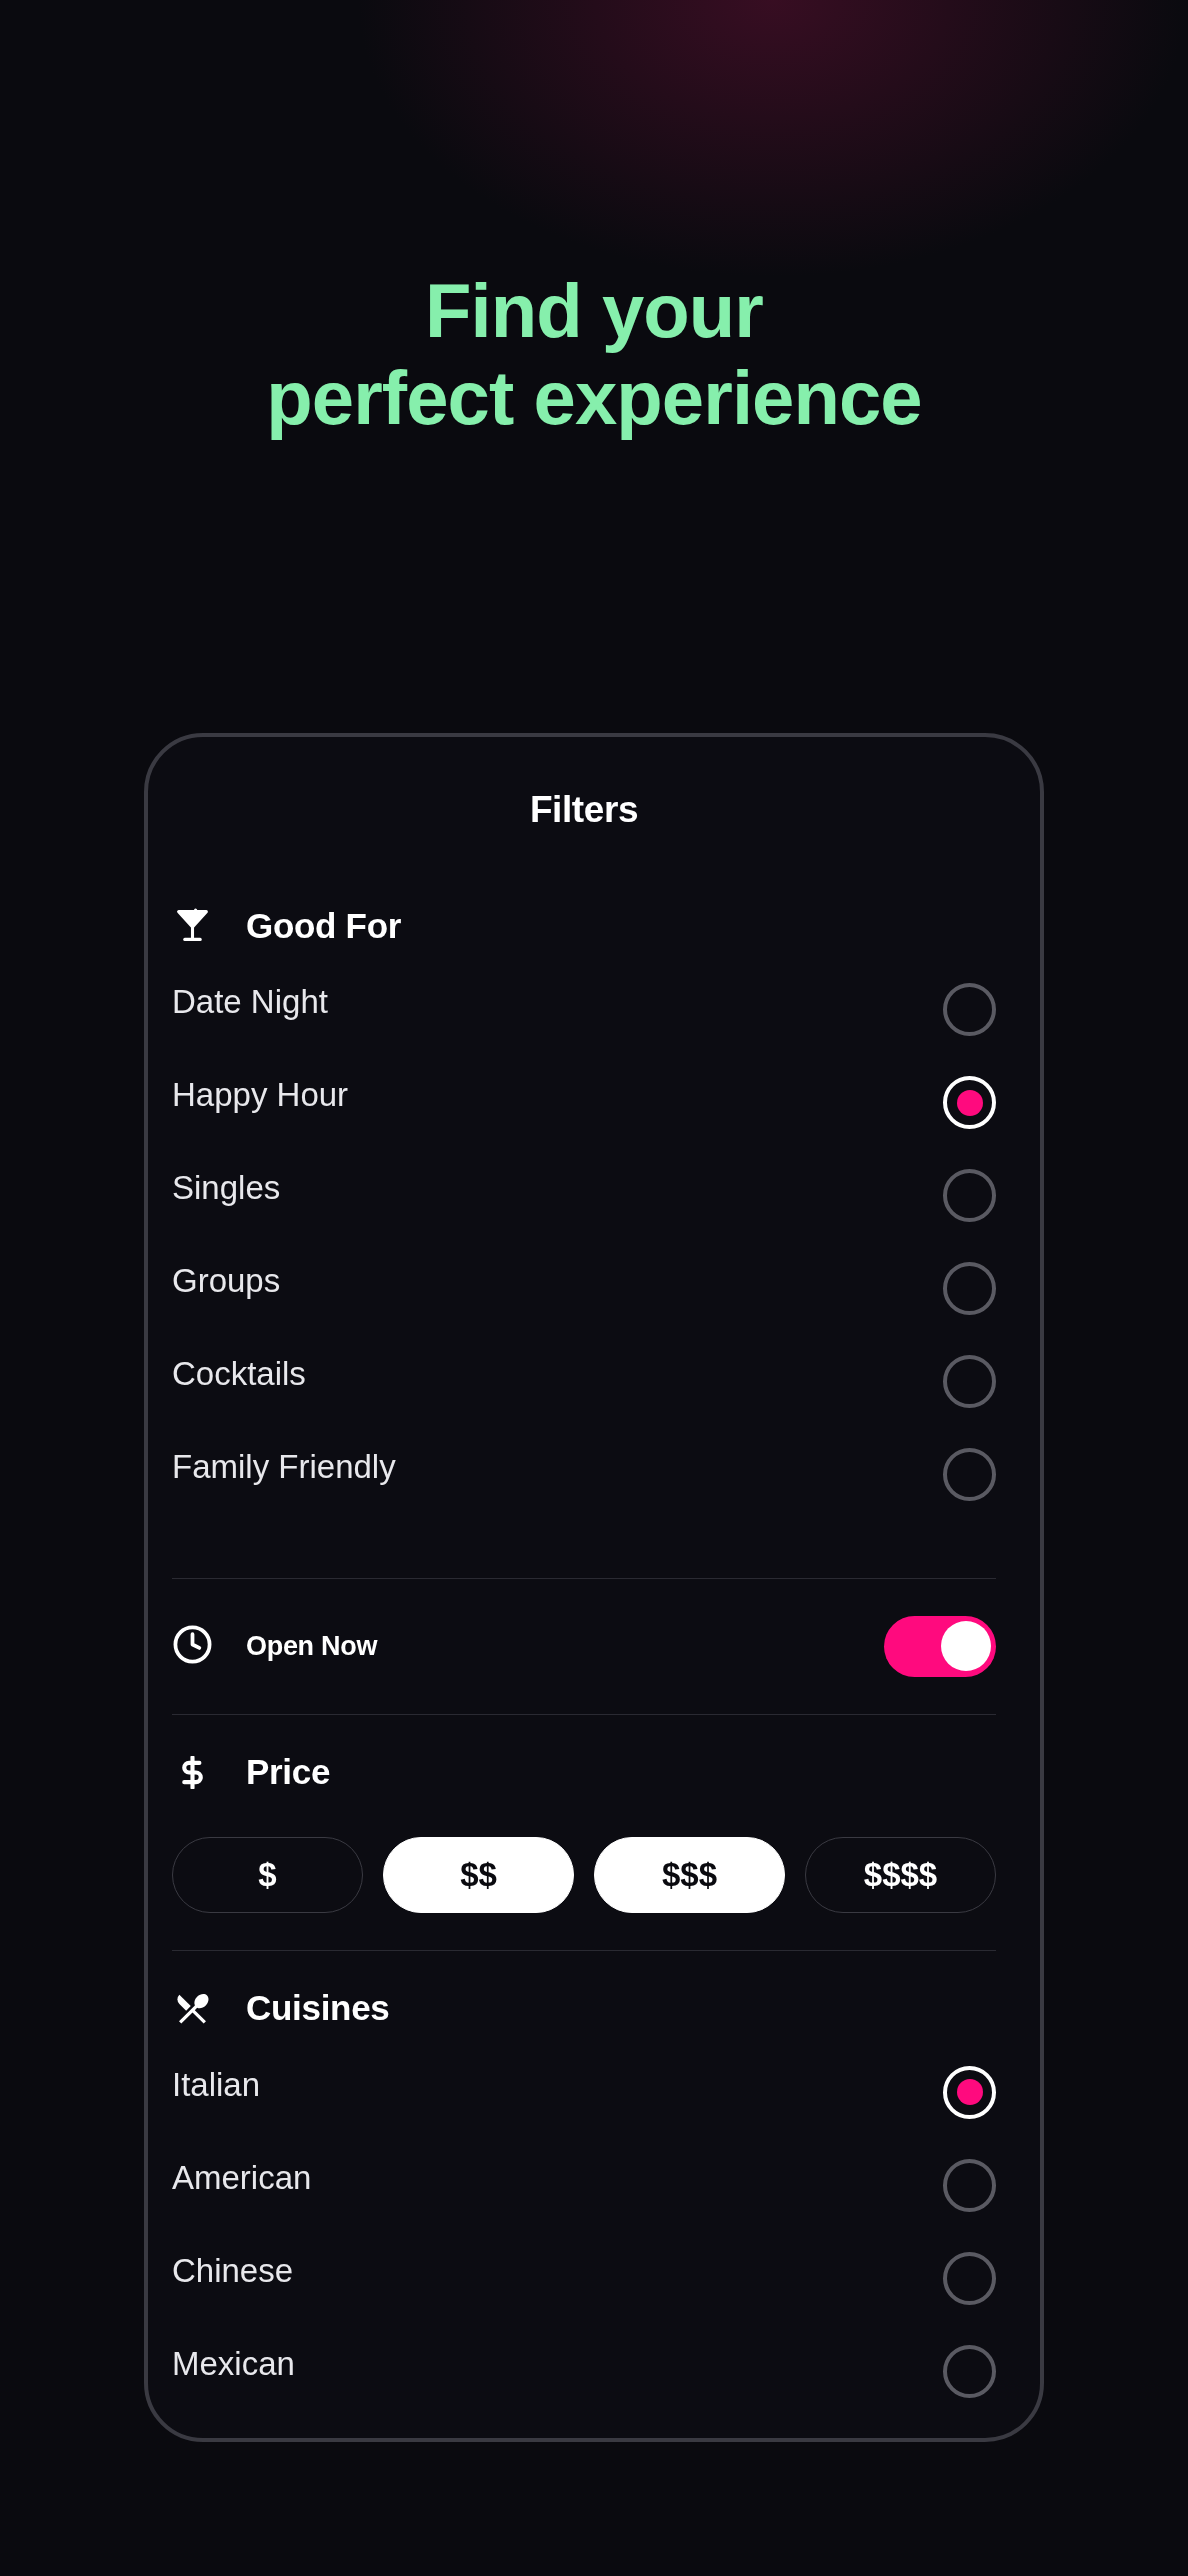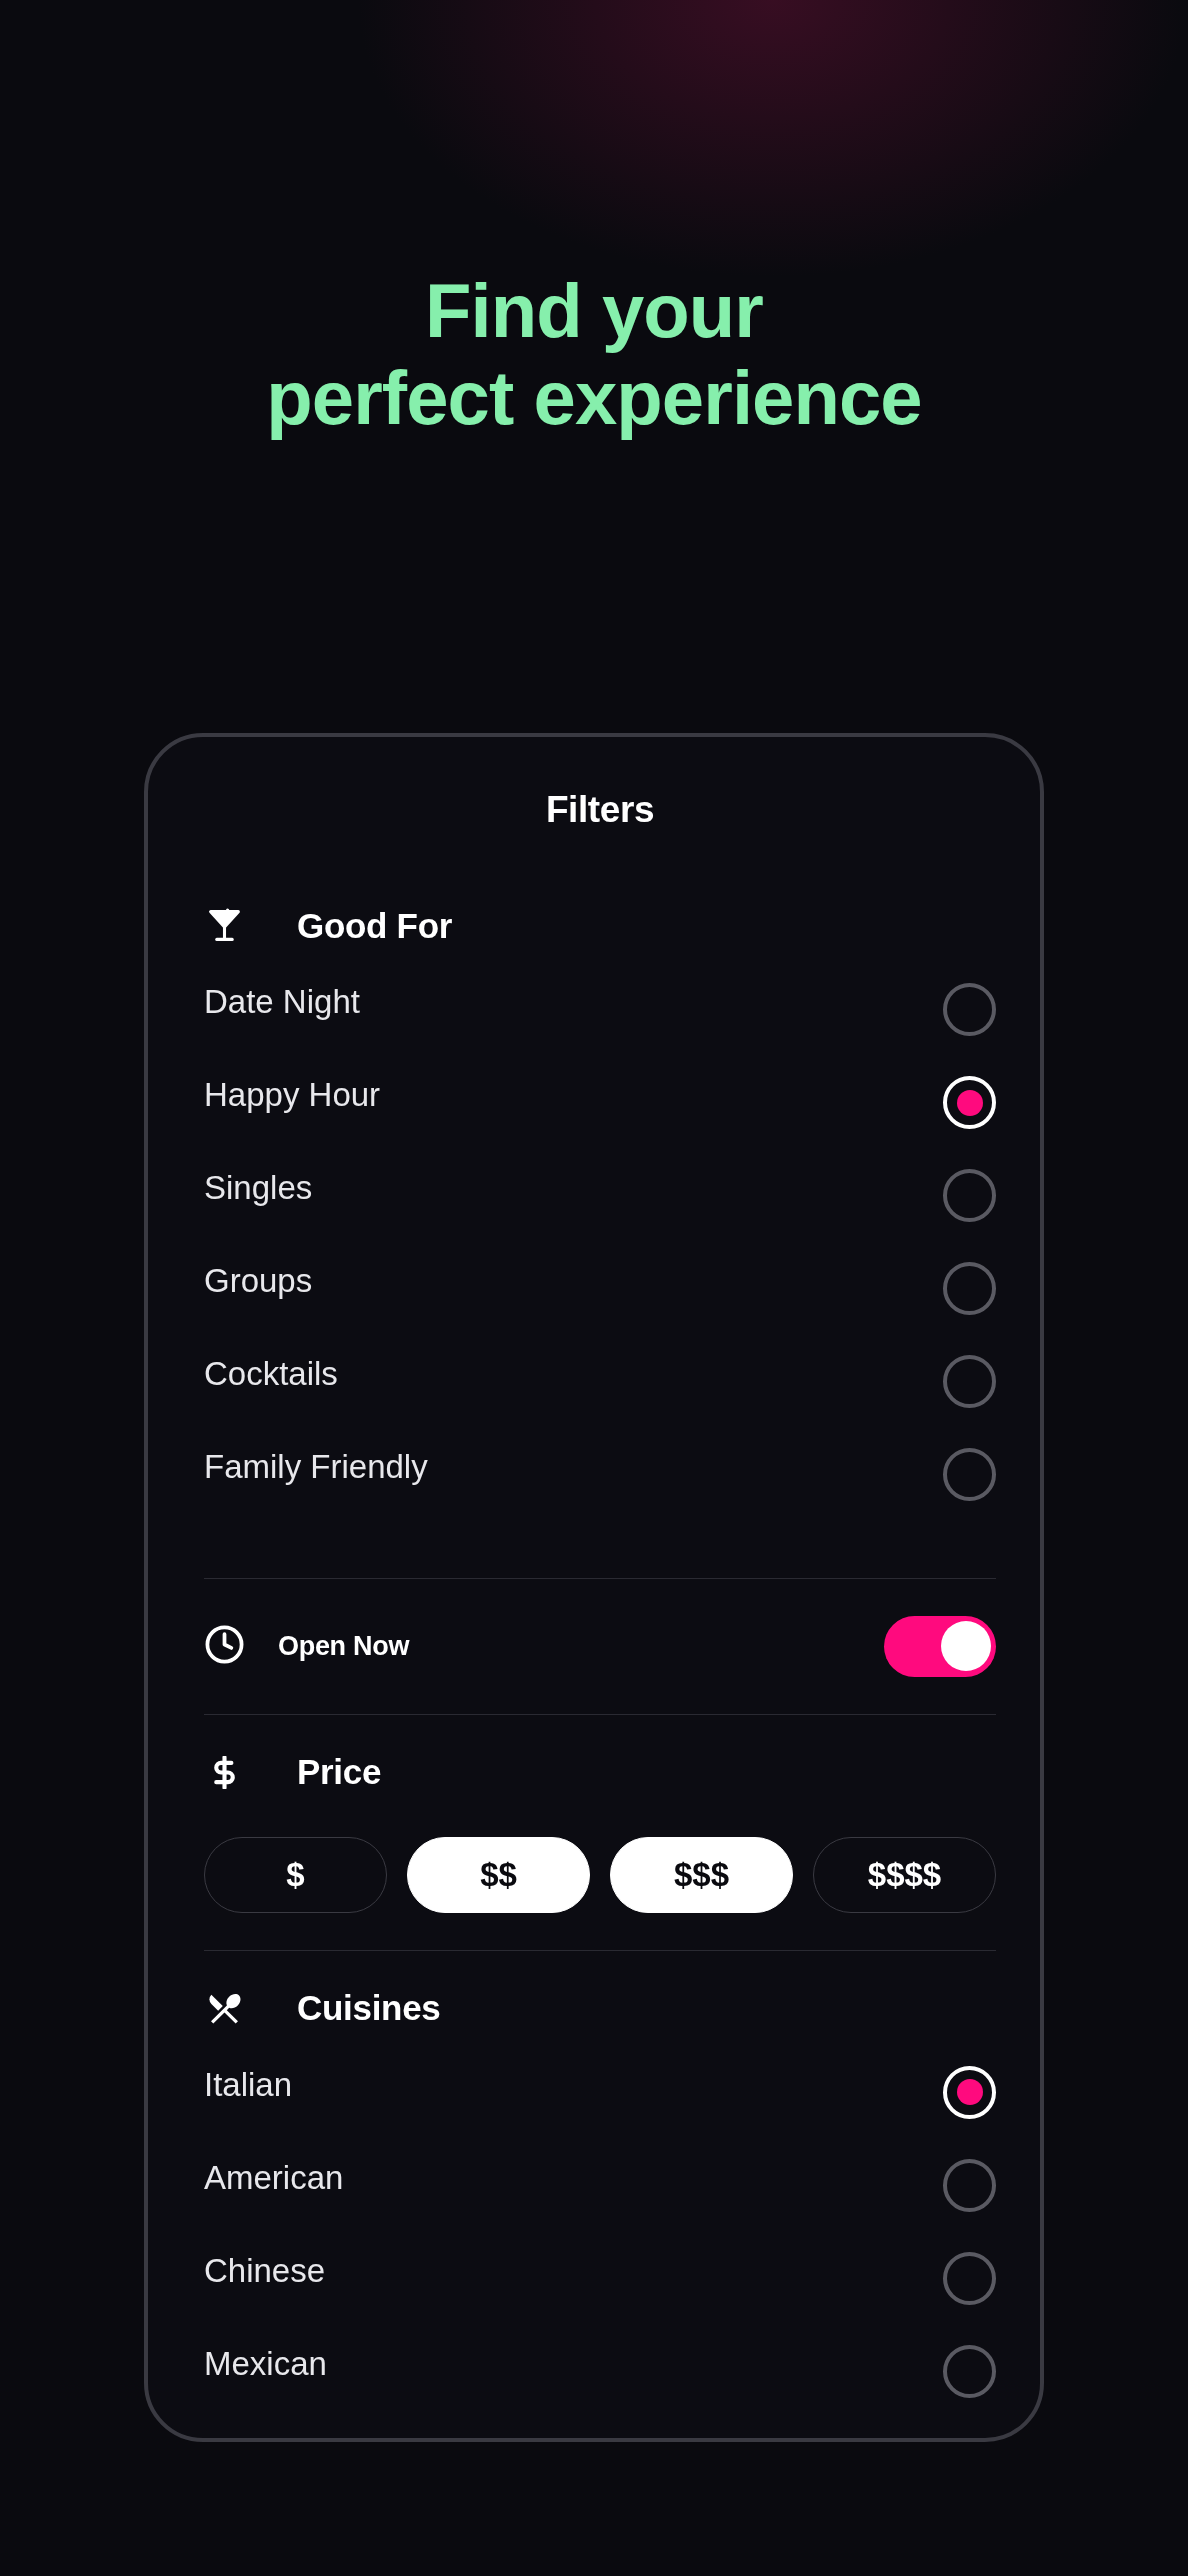--- a/index.html
+++ b/index.html
@@ -25,33 +25,33 @@
       color: #86efac;
     }
     .phone-frame {
       position: absolute;
       left: 144px;
       top: 733px;
       width: 900px;
       border: 4.6px solid #3a3a42;
       border-radius: 59px;
       background: #0c0c12;
-      padding: 52px 44px 0 56px;
+      padding: 52px 44px 0 24px;
     }
     .filters-title {
       text-align: center;
       font-size: 37px;
       font-weight: 800;
       letter-spacing: -0.4px;
       margin-bottom: 74px;
     }
     .section-header {
       display: flex;
       align-items: center;
-      gap: 52px;
+      gap: 33px;
       margin-bottom: 37px;
     }
     .section-header .icon {
       width: 41px;
       height: 41px;
       display: flex;
       align-items: center;
       justify-content: center;
     }
     .section-title {

